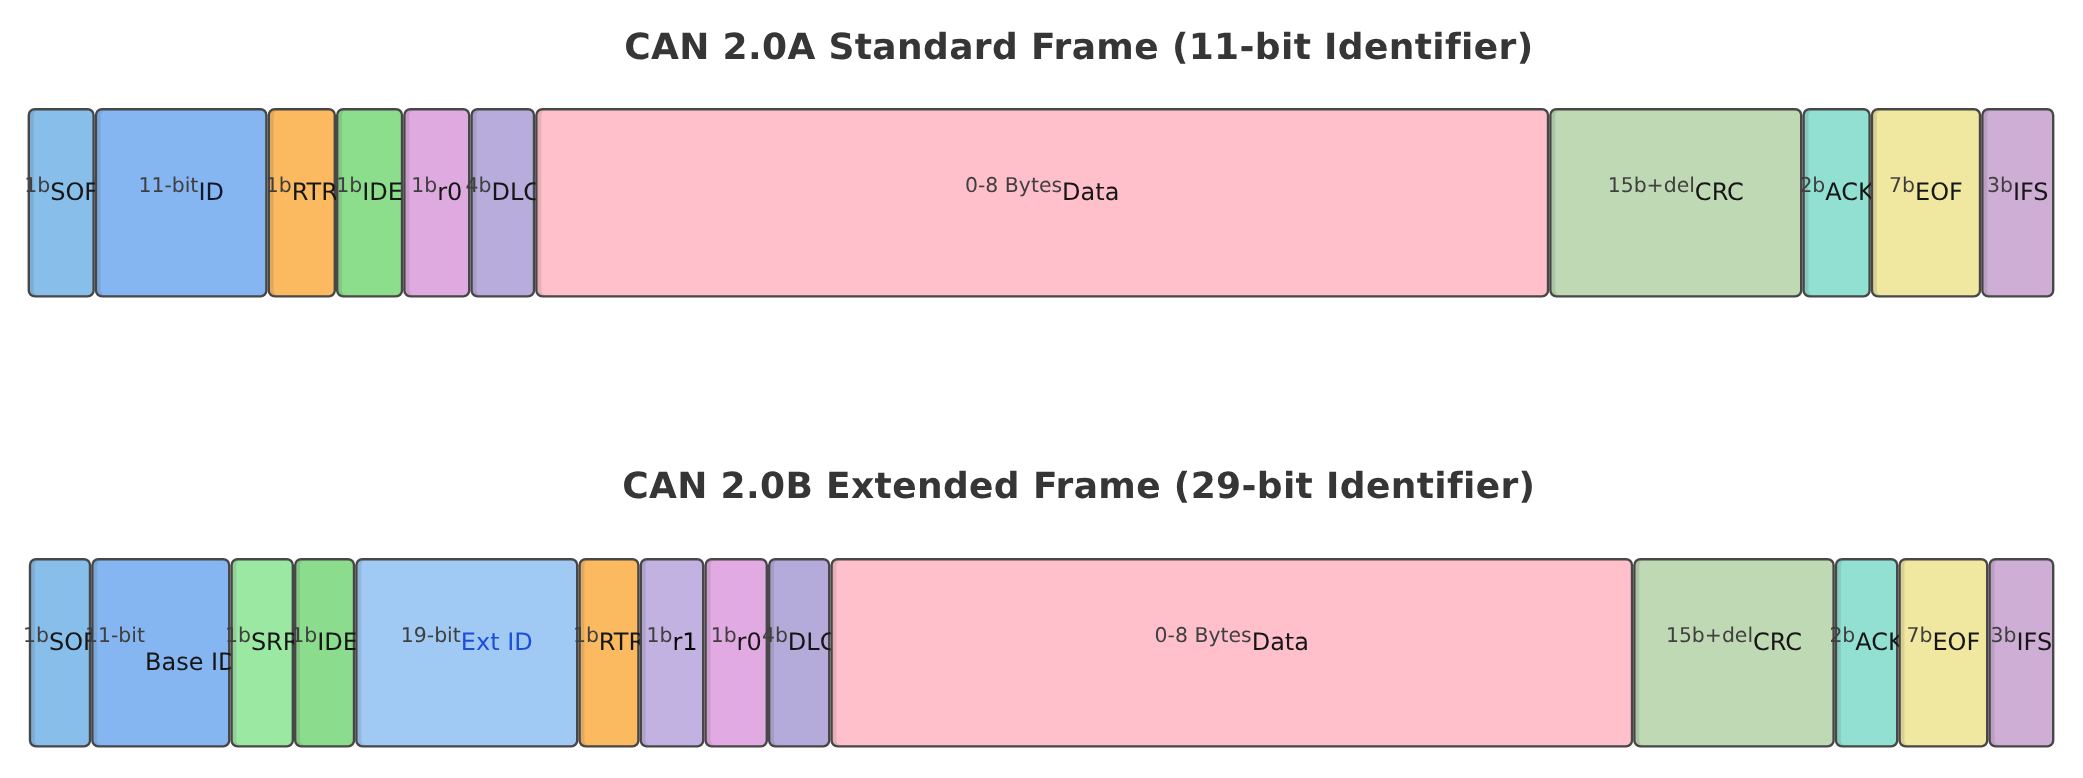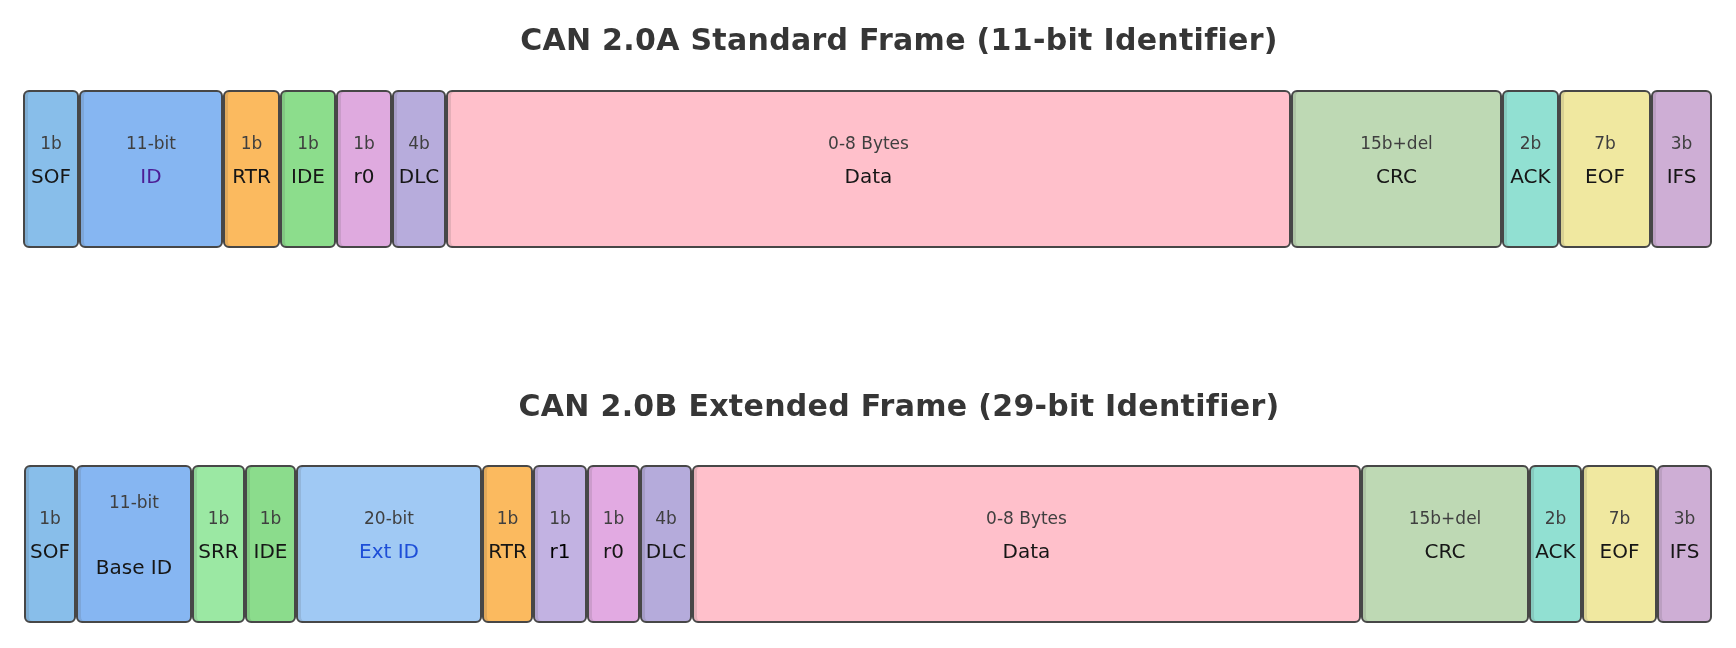--- a/index.html
+++ b/index.html
@@ -36,21 +36,21 @@
     align-items: stretch;
   }
   .frame-bar.b1 { left: 23px; top: 90px;  width: 1689px; }
   .frame-bar.b2 { left: 24px; top: 465px; width: 1688px; }
 
   .block {
     box-sizing: border-box;
     border: 2px solid #474747;
     border-radius: 6px;
     display: flex;
-    flex-direction: column;
+    flex-direction: row;
     align-items: center;
     justify-content: center;
     padding-bottom: 18px;
     box-shadow: inset 3px 0 0 rgba(70,70,70,0.14);
     min-width: 0;
     overflow: visible;
   }
   .bits {
     font-size: 17px;
     color: #3f3f3f;
@@ -69,21 +69,21 @@
 
 <div class="frame-title t1">CAN 2.0A Standard Frame (11-bit Identifier)</div>
 
 <div class="frame-bar b1">
     <div class="block" style="flex: 0 0 56px; background: rgb(136, 190, 234); border-color: rgb(71, 71, 71);">
       <div class="bits" style="color: rgb(63, 63, 63);">1b</div>
       <div class="flabel" style="color: rgb(22, 22, 22);">SOF</div>
     </div>
     <div class="block" style="flex: 0 0 144px; background: rgb(134, 182, 242); border-color: rgb(71, 71, 71);">
       <div class="bits" style="color: rgb(63, 63, 63);">11-bit</div>
-      <div class="flabel" style="color: #4c1d95;">ID</div>
+      <div class="flabel" style="color: #0f172a;">ID</div>
     </div>
     <div class="block" style="flex: 0 0 57px; background: rgb(251, 186, 95); border-color: rgb(71, 71, 71);">
       <div class="bits" style="color: rgb(63, 63, 63);">1b</div>
       <div class="flabel" style="color: rgb(22, 22, 22);">RTR</div>
     </div>
     <div class="block" style="flex: 0 0 56px; background: rgb(140, 221, 140); border-color: rgb(71, 71, 71);">
       <div class="bits" style="color: rgb(63, 63, 63);">1b</div>
       <div class="flabel" style="color: rgb(22, 22, 22);">IDE</div>
     </div>
     <div class="block" style="flex: 0 0 56px; background: rgb(223, 170, 223); border-color: rgb(71, 71, 71);">
@@ -129,21 +129,21 @@
     </div>
     <div class="block" style="flex: 0 0 53px; background: rgb(155, 232, 163); border-color: rgb(71, 71, 71);">
       <div class="bits" style="color: rgb(63, 63, 63);">1b</div>
       <div class="flabel" style="color: rgb(22, 22, 22);">SRR</div>
     </div>
     <div class="block" style="flex: 0 0 51px; background: rgb(139, 220, 140); border-color: rgb(71, 71, 71);">
       <div class="bits" style="color: rgb(63, 63, 63);">1b</div>
       <div class="flabel" style="color: rgb(22, 22, 22);">IDE</div>
     </div>
     <div class="block" style="flex: 0 0 186px; background: rgb(160, 201, 244); border-color: rgb(71, 71, 71);">
-      <div class="bits" style="color: rgb(63, 63, 63);">20-bit</div>
+      <div class="bits" style="color: rgb(63, 63, 63);">19-bit</div>
       <div class="flabel" style="color: #1d4ed8;">Ext ID</div>
     </div>
     <div class="block" style="flex: 0 0 51px; background: rgb(251, 186, 95); border-color: rgb(71, 71, 71);">
       <div class="bits" style="color: rgb(63, 63, 63);">1b</div>
       <div class="flabel" style="color: rgb(22, 22, 22);">RTR</div>
     </div>
     <div class="block" style="flex: 0 0 54px; background: rgb(194, 178, 226); border-color: rgb(71, 71, 71);">
       <div class="bits" style="color: rgb(63, 63, 63);">1b</div>
       <div class="flabel" style="color: #000000;">r1</div>
     </div>

